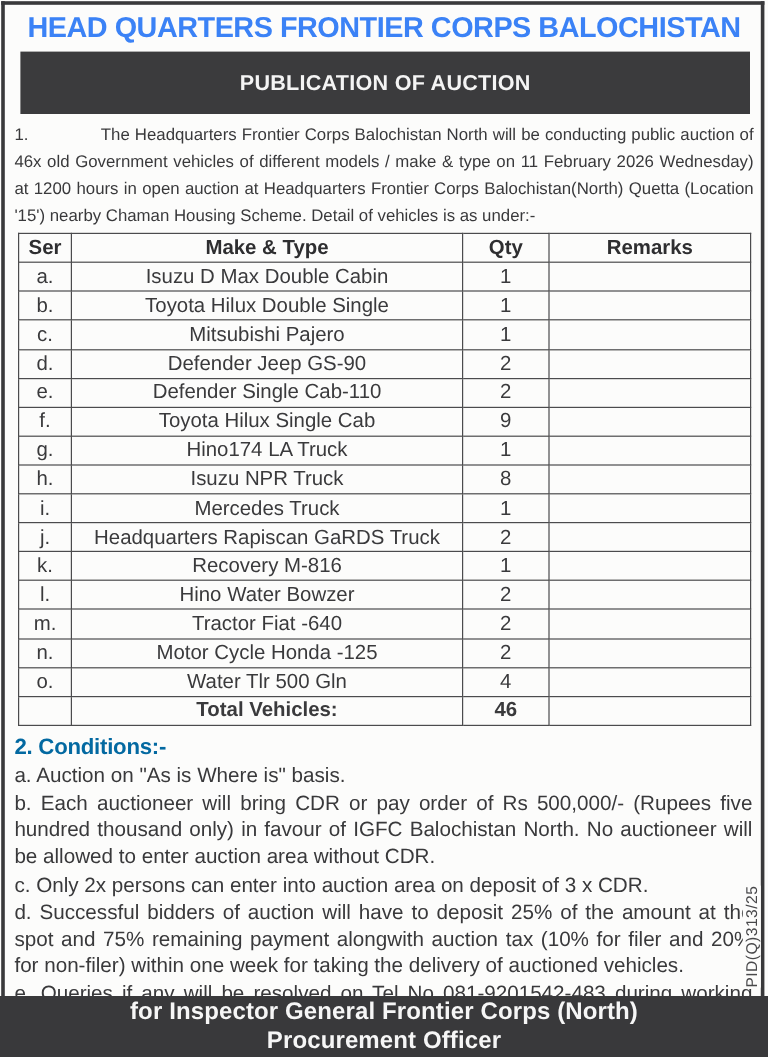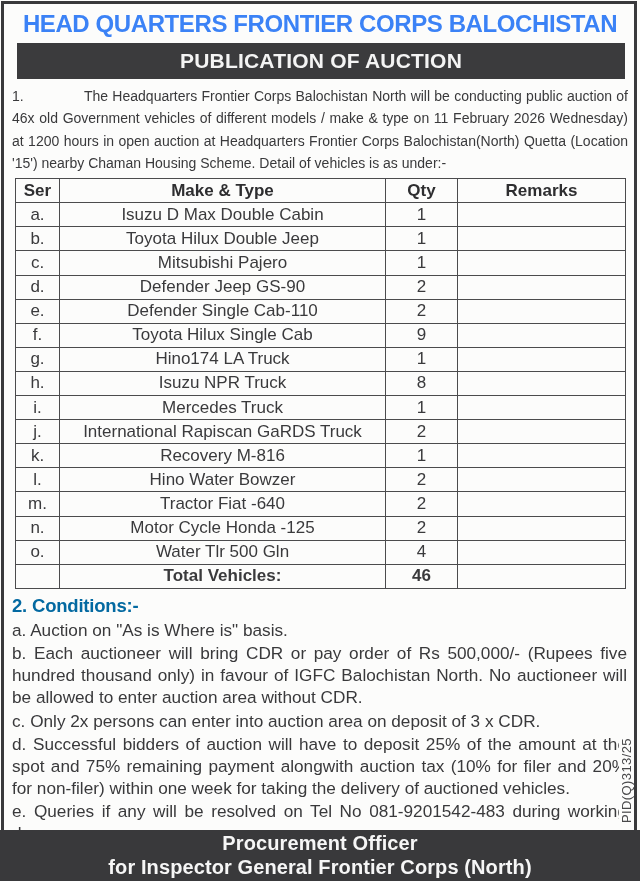--- a/index.html
+++ b/index.html
@@ -18,24 +18,24 @@
     border:3px solid #39393b; border-bottom:none;
     pointer-events:none;
   }
   .title {
     margin:10px 14px 0 14px;
     text-align:center; font-weight:bold;
     font-size:24px; letter-spacing:-0.4px;
     color:#3b82f6; white-space:nowrap;
   }
   .banner {
-    margin:5px 15px 0 17px; height:36px;
+    margin:5px 15px 0 17px; height:52px;
     background:#3b3b3d;
     display:flex; align-items:center; justify-content:center;
-    color:#f4f4f4; font-weight:bold; font-size:21px; letter-spacing:0.2px;
+    color:#f4f4f4; font-weight:bold; font-size:18px; letter-spacing:0.2px;
   }
   .intro {
     margin:6px 12px 4px 12px;
     font-size:14px; line-height:22.3px;
     text-align:justify; color:#39393b;
   }
   .intro-num { display:inline-block; width:72px; }
   table.vehicles {
     border-collapse:collapse; table-layout:fixed;
     margin:2px 15px 0 15px; width:610px;padding-left:48px;
@@ -107,21 +107,21 @@
     </thead>
     <tbody>
         <tr>
           <td class="col-ser">a.</td>
           <td class="col-make">Isuzu D Max Double Cabin</td>
           <td class="col-qty">1</td>
           <td class="col-remarks"></td>
         </tr>
         <tr>
           <td class="col-ser">b.</td>
-          <td class="col-make">Toyota Hilux Double Jeep</td>
+          <td class="col-make">Toyota Hilux Double Single</td>
           <td class="col-qty">1</td>
           <td class="col-remarks"></td>
         </tr>
         <tr>
           <td class="col-ser">c.</td>
           <td class="col-make">Mitsubishi Pajero</td>
           <td class="col-qty">1</td>
           <td class="col-remarks"></td>
         </tr>
         <tr>
@@ -155,21 +155,21 @@
           <td class="col-remarks"></td>
         </tr>
         <tr>
           <td class="col-ser">i.</td>
           <td class="col-make">Mercedes Truck</td>
           <td class="col-qty">1</td>
           <td class="col-remarks"></td>
         </tr>
         <tr>
           <td class="col-ser">j.</td>
-          <td class="col-make">International Rapiscan GaRDS Truck</td>
+          <td class="col-make">Headquarters Rapiscan GaRDS Truck</td>
           <td class="col-qty">2</td>
           <td class="col-remarks"></td>
         </tr>
         <tr>
           <td class="col-ser">k.</td>
           <td class="col-make">Recovery M-816</td>
           <td class="col-qty">1</td>
           <td class="col-remarks"></td>
         </tr>
         <tr>
@@ -212,16 +212,16 @@
     <p class="cond-item">a. Auction on "As is Where is" basis.</p>
     <p class="cond-item">b. Each auctioneer will bring CDR or pay order of Rs 500,000/- (Rupees five hundred thousand only) in favour of IGFC Balochistan North. No auctioneer will be allowed to enter auction area without CDR.</p>
     <p class="cond-item">c. Only 2x persons can enter into auction area on deposit of 3 x CDR.</p>
     <p class="cond-item">d. Successful bidders of auction will have to deposit 25% of the amount at the spot and 75% remaining payment alongwith auction tax (10% for filer and 20% for non-filer) within one week for taking the delivery of auctioned vehicles.</p>
     <p class="cond-item">e. Queries if any will be resolved on Tel No 081-9201542-483 during working days.</p>
   </div>
 
   <div class="pid-note">PID(Q)313/25</div>
 
   <div class="footer">
+    <div>for Inspector General Frontier Corps (North)</div>
     <div>Procurement Officer</div>
-    <div>for Inspector General Frontier Corps (North)</div>
   </div>
 </div>
 
 </body></html>

